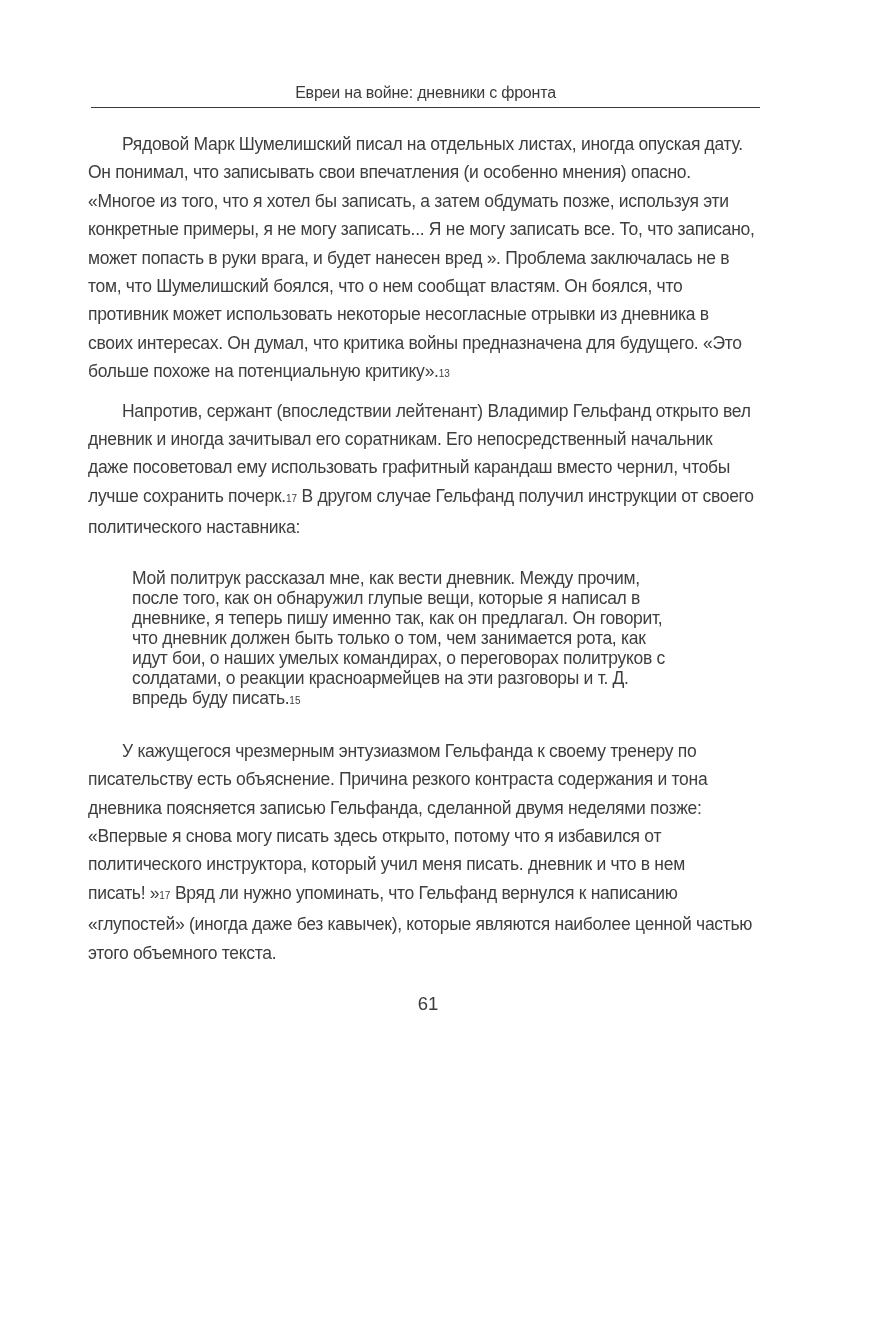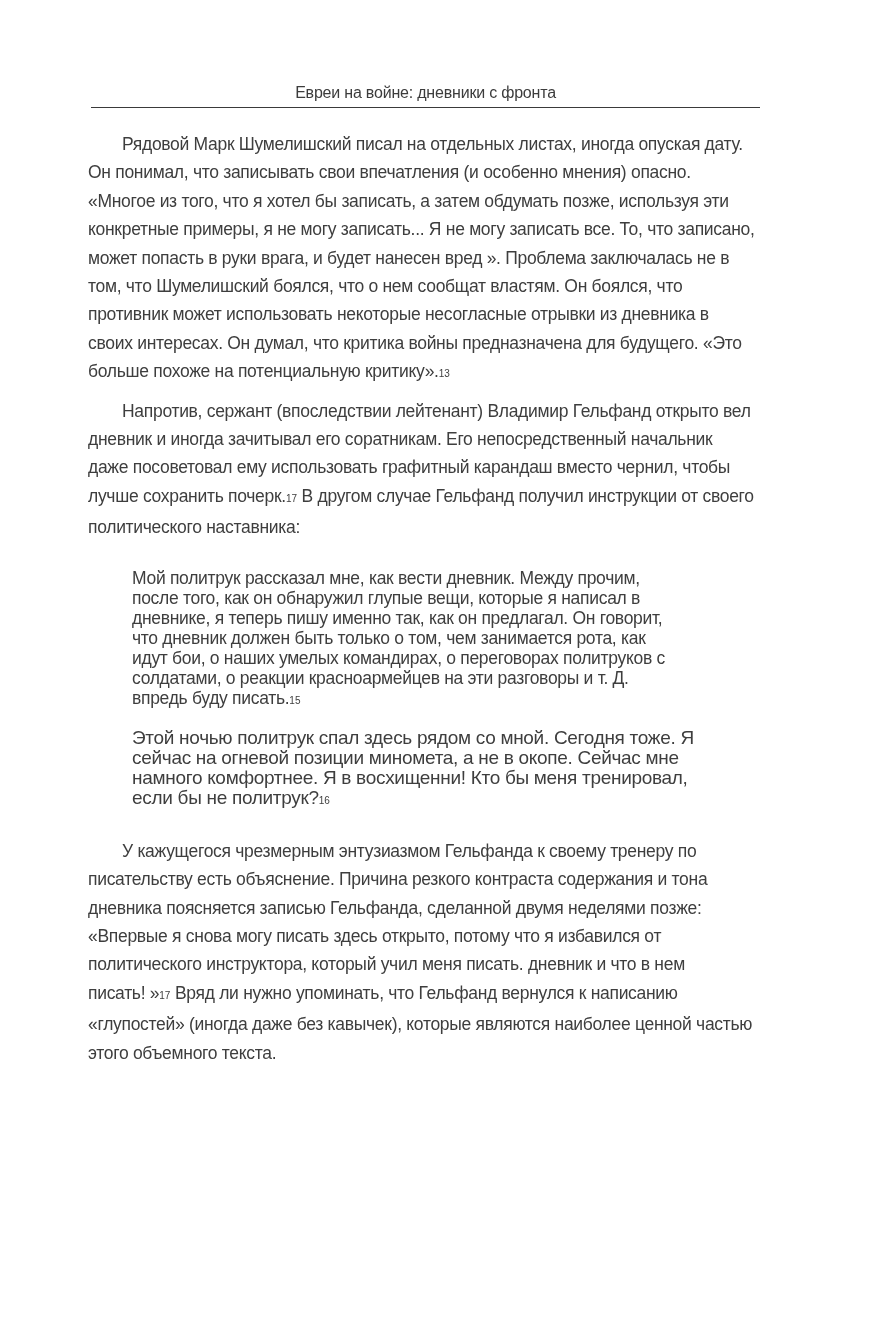--- a/index.html
+++ b/index.html
@@ -82,20 +82,20 @@
 
   <div class="content">
 
     <p class="body-para indent">Рядовой Марк Шумелишский писал на отдельных листах, иногда опуская дату.<br>Он понимал, что записывать свои впечатления (и особенно мнения) опасно.<br>«Многое из того, что я хотел бы записать, а затем обдумать позже, используя эти<br>конкретные примеры, я не могу записать... Я не могу записать все. То, что записано,<br>может попасть в руки врага, и будет нанесен вред ». Проблема заключалась не в<br>том, что Шумелишский боялся, что о нем сообщат властям. Он боялся, что<br>противник может использовать некоторые несогласные отрывки из дневника в<br>своих интересах. Он думал, что критика войны предназначена для будущего. «Это<br>больше похоже на потенциальную критику».<span class="fn">13</span></p>
 
     <p class="body-para indent">Напротив, сержант (впоследствии лейтенант) Владимир Гельфанд открыто вел<br>дневник и иногда зачитывал его соратникам. Его непосредственный начальник<br>даже посоветовал ему использовать графитный карандаш вместо чернил, чтобы<br>лучше сохранить почерк.<span class="fn">17</span> В другом случае Гельфанд получил инструкции от своего<br>политического наставника:</p>
 
     <div class="quote quote-1">Мой политрук рассказал мне, как вести дневник. Между прочим,<br>после того, как он обнаружил глупые вещи, которые я написал в<br>дневнике, я теперь пишу именно так, как он предлагал. Он говорит,<br>что дневник должен быть только о том, чем занимается рота, как<br>идут бои, о наших умелых командирах, о переговорах политруков с<br>солдатами, о реакции красноармейцев на эти разговоры и т. Д.<br>впредь буду писать.<span class="fn">15</span></div>
 
 
-    <div class="quote quote-2">Этой ночью политрук спал здесь рядом со мной. Сегодня тоже. Я<br>сейчас на огневой позиции миномета, а не в окопе. Сейчас мне<br>намного комфортнее. Я в восхищенни! Кто бы меня тренировал,<br>если бы не политрук?<span class="fn">16</span></div>
 
     <p class="body-para indent after-quote">У кажущегося чрезмерным энтузиазмом Гельфанда к своему тренеру по<br>писательству есть объяснение. Причина резкого контраста содержания и тона<br>дневника поясняется записью Гельфанда, сделанной двумя неделями позже:<br>«Впервые я снова могу писать здесь открыто, потому что я избавился от<br>политического инструктора, который учил меня писать. дневник и что в нем<br>писать! »<span class="fn">17</span> Вряд ли нужно упоминать, что Гельфанд вернулся к написанию<br>«глупостей» (иногда даже без кавычек), которые являются наиболее ценной частью<br>этого объемного текста.</p>
 
+    <div class="page-number">61</div>
 
   </div>
 
 </div>
 
 </body></html>

